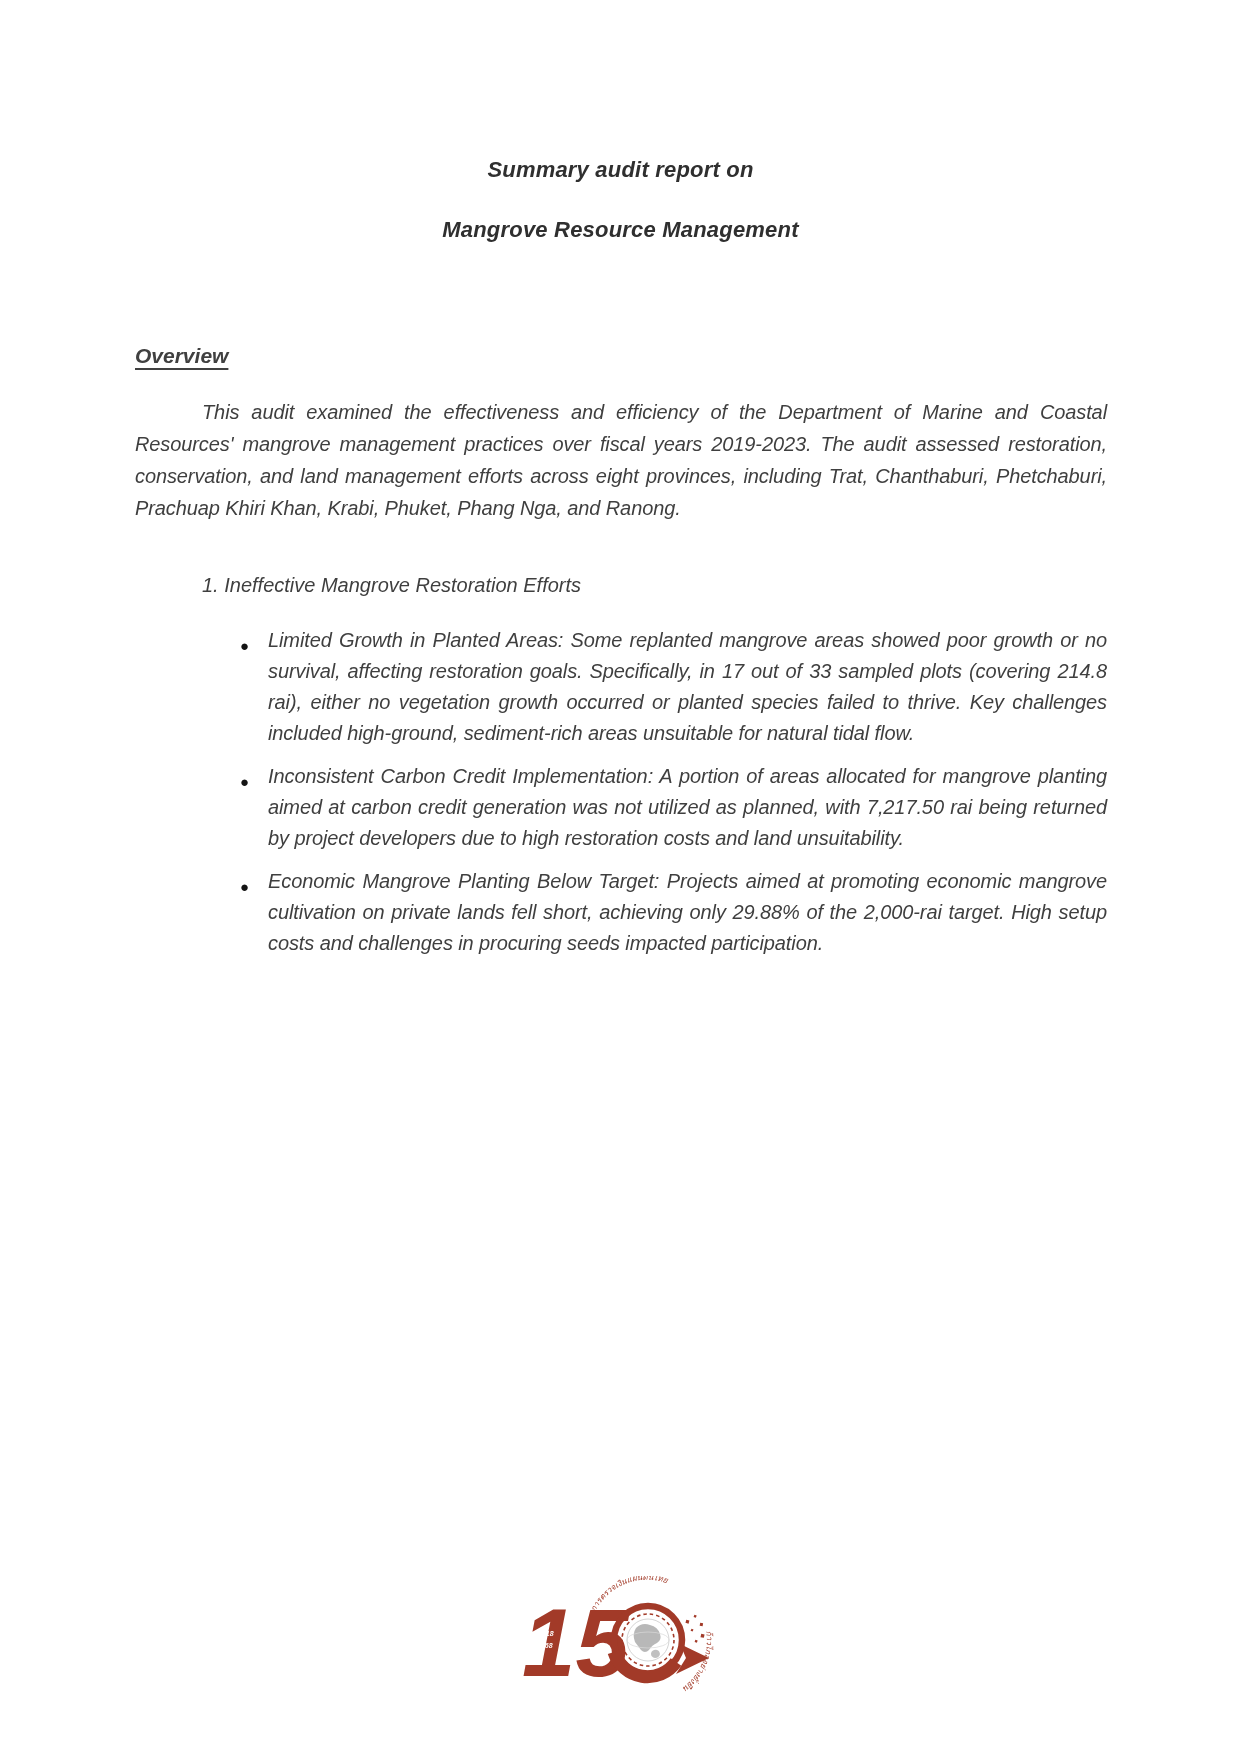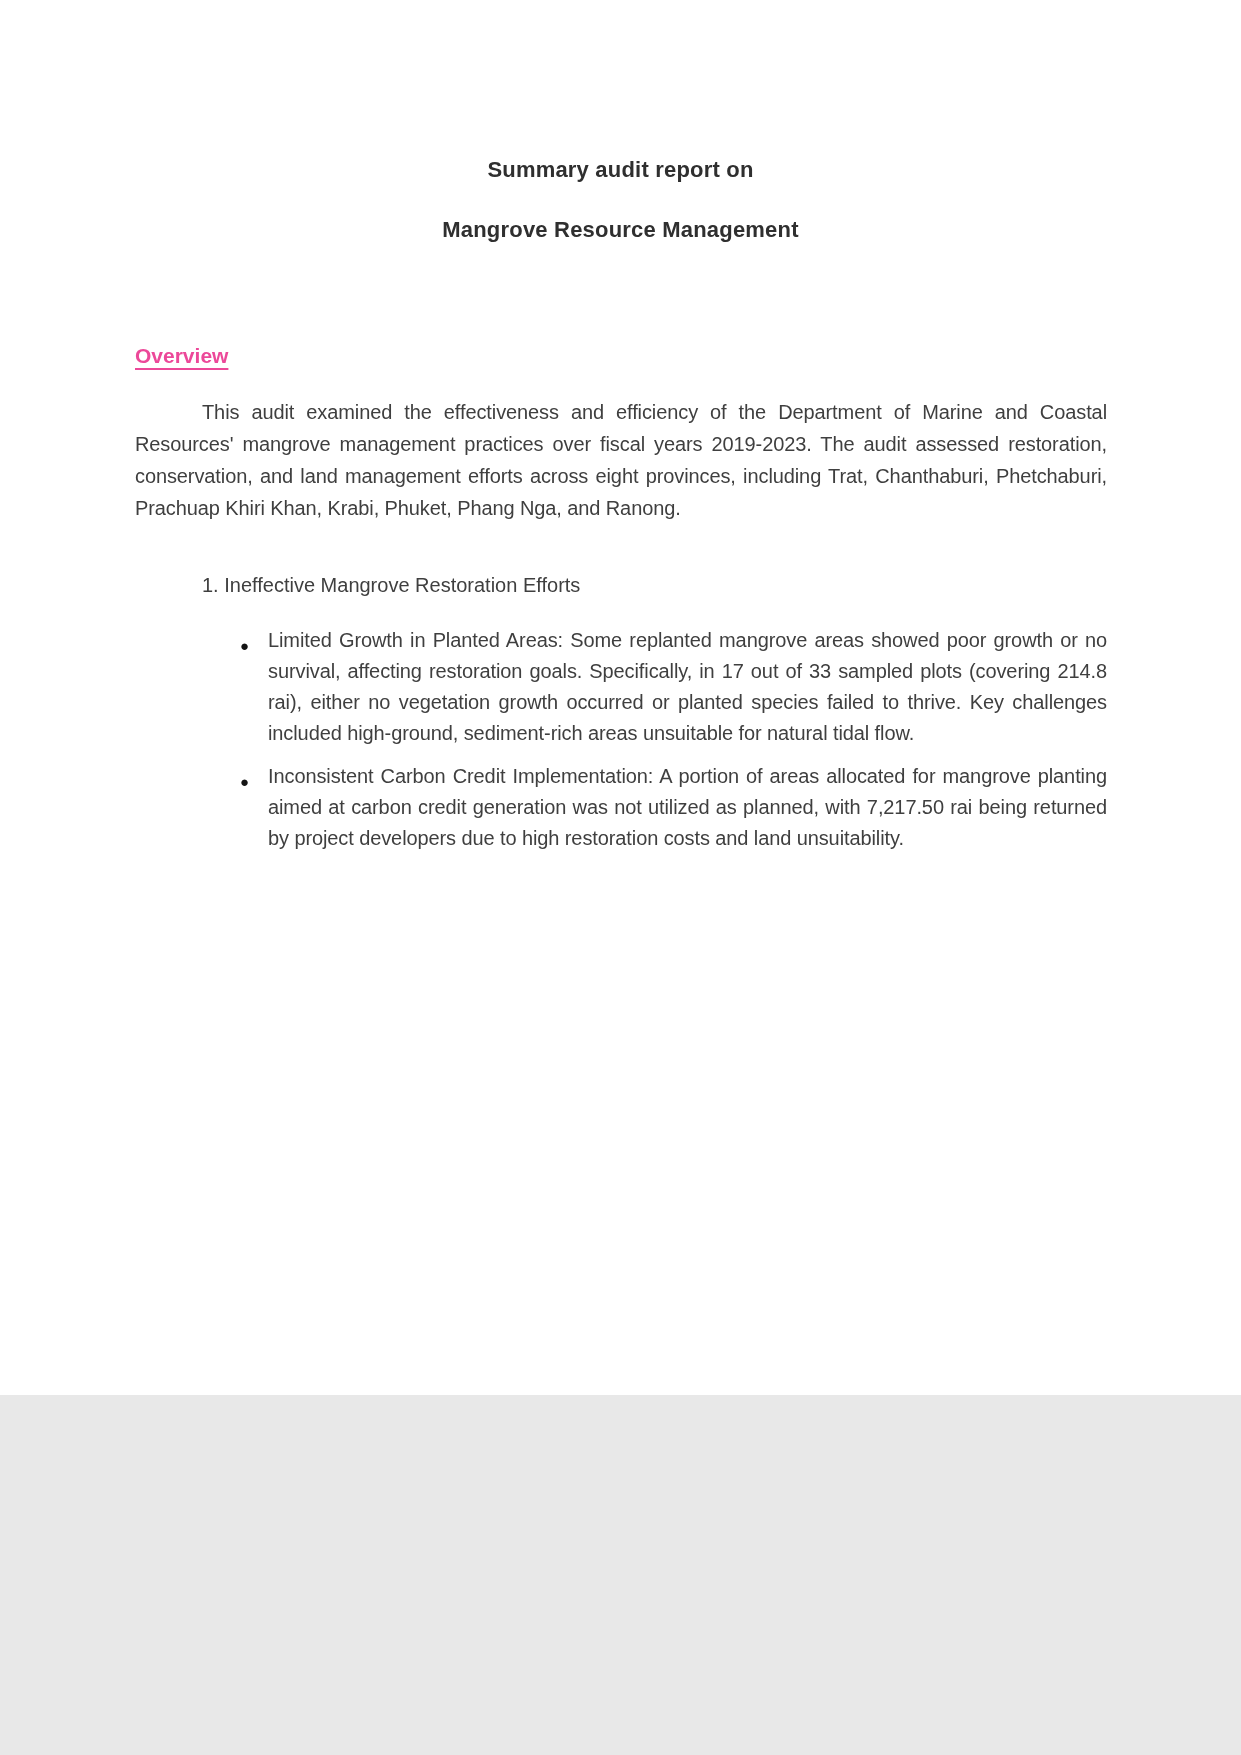--- a/index.html
+++ b/index.html
@@ -1,35 +1,36 @@
 <!DOCTYPE html>
 <html><head>
 <meta charset="utf-8">
 <style>
   html,body { margin:0; padding:0; background:#e8e8e8; }
   .page {
     position:relative;
-    width:1241px; height:1395px;
+    width:1241px; height:1755px;
     margin:0 auto;
     background:#ffffff;
     font-family:"Liberation Sans", sans-serif;
     color:#3f3f3f;
     overflow:hidden;
+    font-style:italic;
   }
   .titles { padding-top:156px; text-align:center; }
   .doc-title {
     font-size:22px; line-height:28px; font-weight:700;
     color:#2f2f2f; letter-spacing:0.2px;
   }
   .doc-title.second { margin-top:32px; }
 
   .content { margin:0 134px 0 135px; }
 
   .section-heading {
-    font-size:21px; line-height:28px; font-weight:700; color:#ec4899;
+    font-size:21px; line-height:28px; font-weight:700; color:#404040;
     text-decoration:underline; text-underline-offset:5px;
     text-decoration-thickness:1.5px;
   }
   .overview-heading { margin-top:98px; }
   .keyfindings-heading { margin-top:37px; }
 
   .body-paragraph {
     margin:26px 0 0 0;
     font-size:20px; line-height:32px;
     text-align:justify; text-indent:67px;
@@ -80,20 +81,21 @@
     <div class="section-heading overview-heading">Overview</div>
 
     <p class="body-paragraph">This audit examined the effectiveness and efficiency of the Department of Marine and Coastal Resources' mangrove management practices over fiscal years 2019-2023. The audit assessed restoration, conservation, and land management efforts across eight provinces, including Trat, Chanthaburi, Phetchaburi, Prachuap Khiri Khan, Krabi, Phuket, Phang Nga, and Ranong.</p>
 
 
     <div class="numbered-item">1. Ineffective Mangrove Restoration Efforts</div>
 
     <ul class="findings-list">
       <li>Limited Growth in Planted Areas: Some replanted mangrove areas showed poor growth or no survival, affecting restoration goals. Specifically, in 17 out of 33 sampled plots (covering 214.8 rai), either no vegetation growth occurred or planted species failed to thrive. Key challenges included high-ground, sediment-rich areas unsuitable for natural tidal flow.</li>
       <li>Inconsistent Carbon Credit Implementation: A portion of areas allocated for mangrove planting aimed at carbon credit generation was not utilized as planned, with 7,217.50 rai being returned by project developers due to high restoration costs and land unsuitability.</li>
+      <li>Economic Mangrove Planting Below Target: Projects aimed at promoting economic mangrove cultivation on private lands fell short, achieving only 29.88% of the 2,000-rai target. High setup costs and challenges in procuring seeds impacted participation.</li>
     </ul>
 
   </div>
 
   <div class="logo-wrap">
     <svg width="210" height="140" viewBox="0 0 210 140">
       <defs>
         <path id="arcTop" d="M 79,36 A 58 58 0 0 1 186.5,45" fill="none"></path>
         <path id="arcRight" d="M 190,55 A 58 58 0 0 1 166,112" fill="none"></path>
       </defs>

